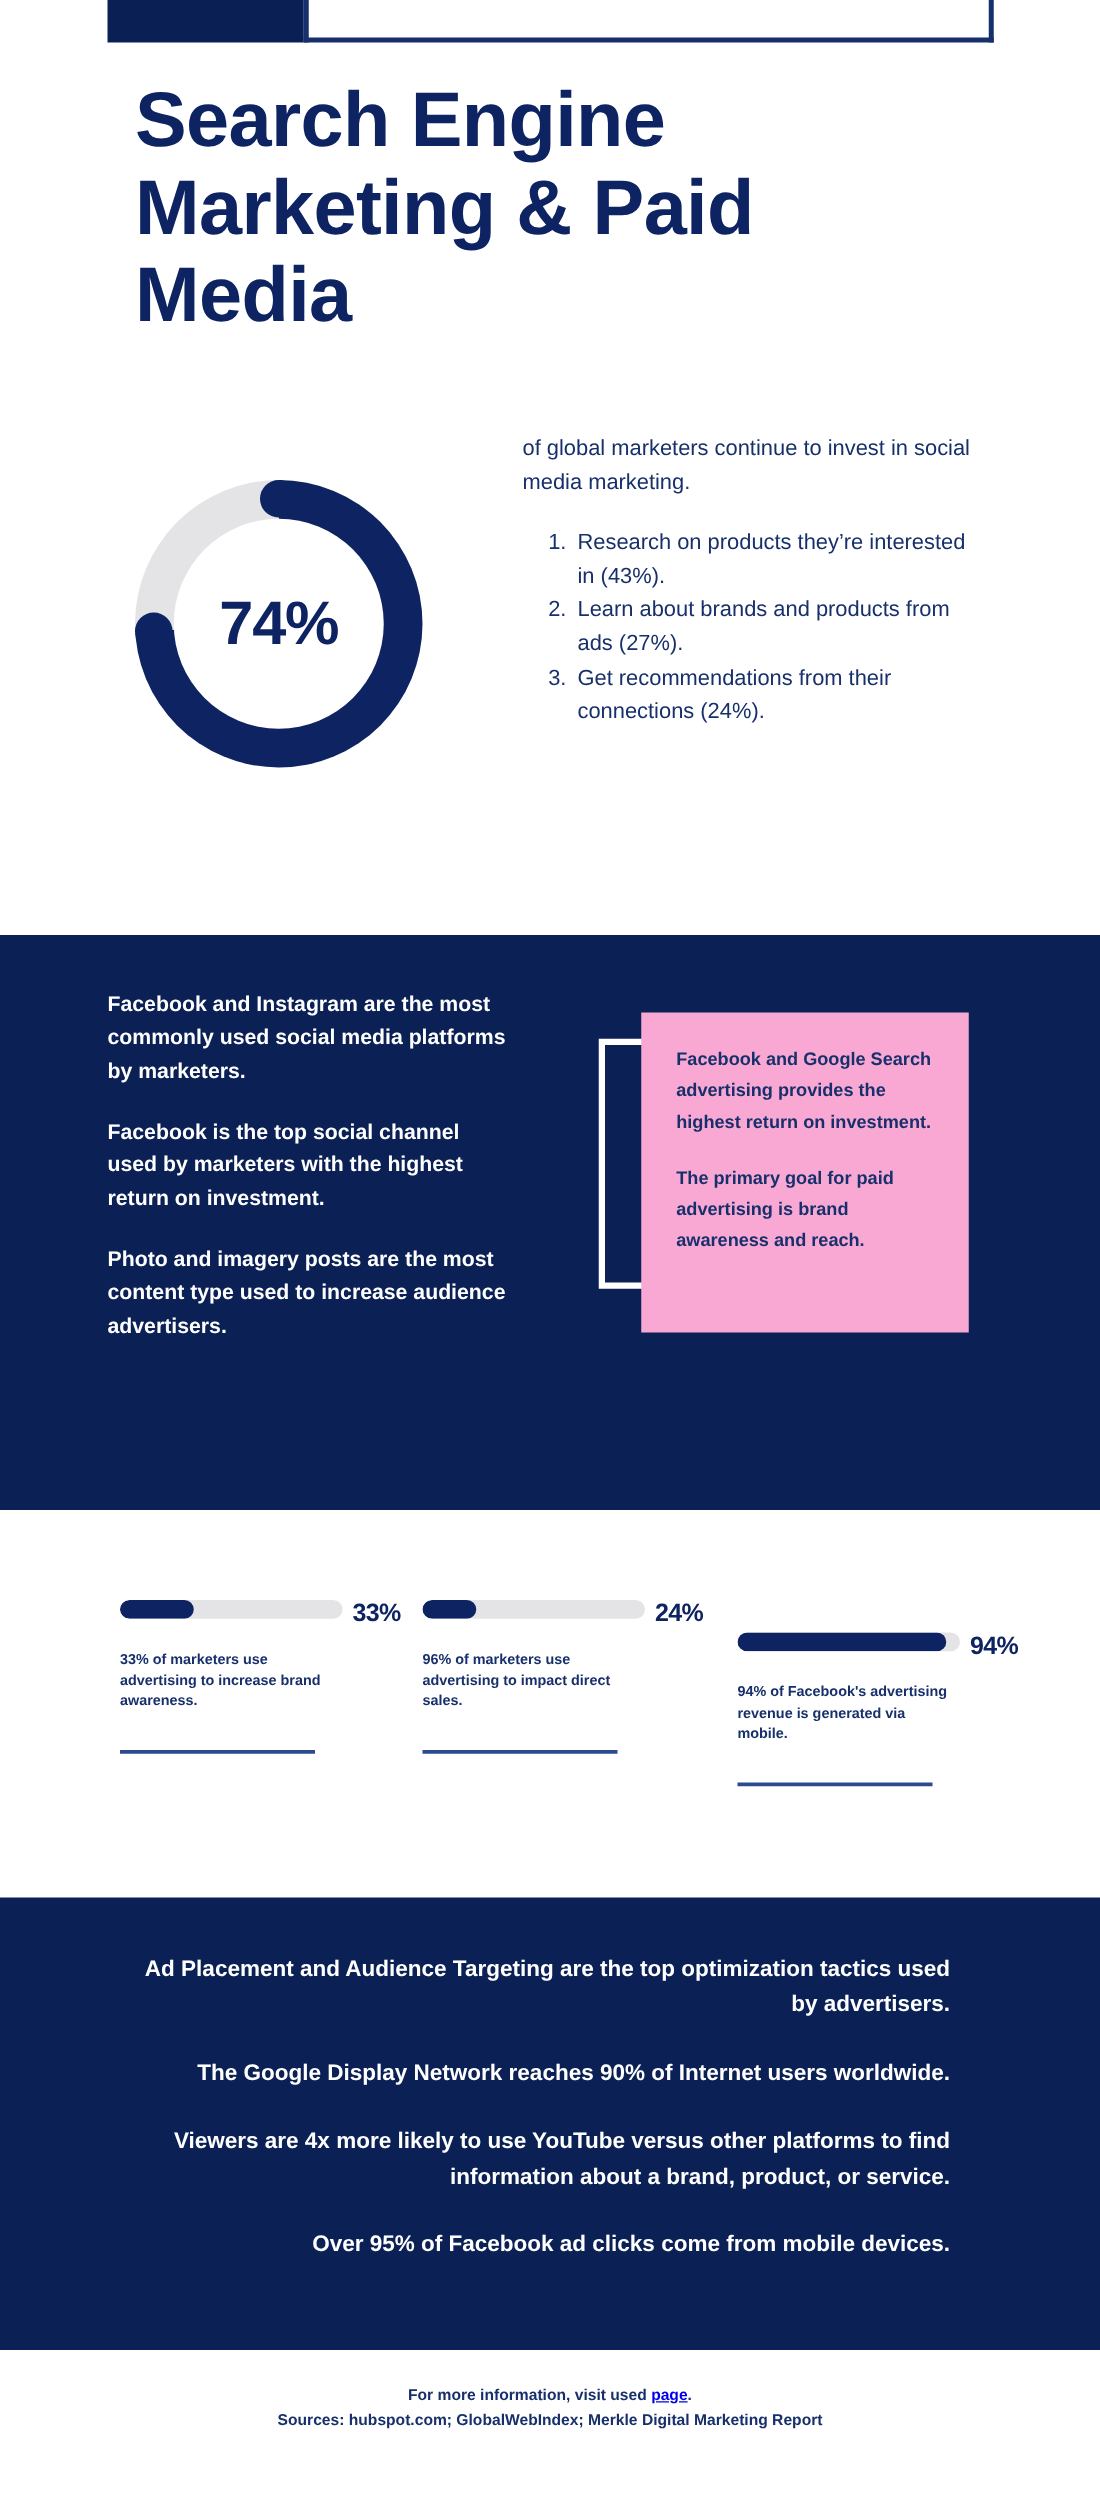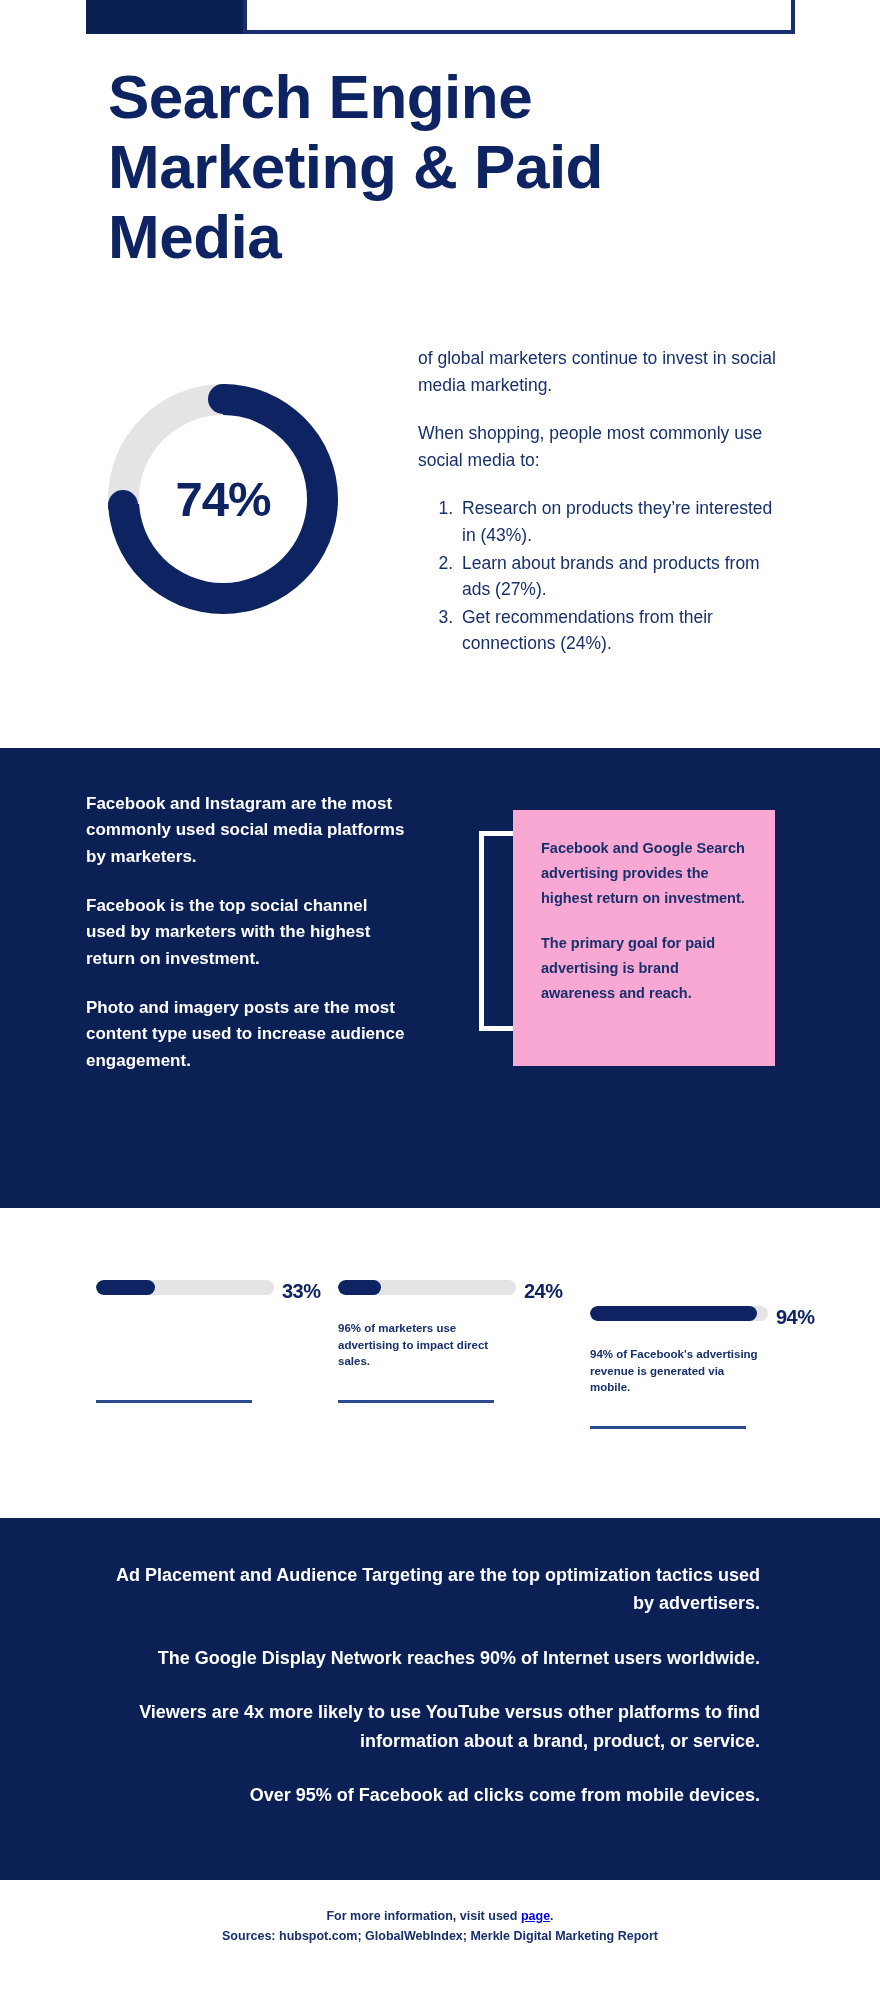--- a/index.html
+++ b/index.html
@@ -265,52 +265,52 @@
 
   <div class="donut-wrap">
     <div class="donut" style="background: conic-gradient(rgb(13, 35, 98) 0deg, rgb(13, 35, 98) 266.4deg, rgb(228, 228, 230) 266.4deg, rgb(228, 228, 230) 360deg);"></div>
     <div class="donut-cap start" style="left: 100px; top: 0px;"></div>
     <div class="donut-cap end" style="left: 0.197327px; top: 106.279px;"></div>
     <div class="donut-label">74%</div>
   </div>
 
   <div class="intro">
     <p>of global marketers continue to invest in social media marketing.</p>
-    <p>When shopping, people most commonly use social media to:</p>
     <ol>
       <li>Research on products they’re interested in (43%).</li>
       <li>Learn about brands and products from ads (27%).</li>
       <li>Get recommendations from their connections (24%).</li>
     </ol>
   </div>
 
   <div class="band-one">
     <div class="band-one-text">
       <p>Facebook and Instagram are the most commonly used social media platforms by marketers.</p>
       <p>Facebook is the top social channel used by marketers with the highest return on investment.</p>
-      <p>Photo and imagery posts are the most content type used to increase audience engagement.</p>
+      <p>Photo and imagery posts are the most content type used to increase audience advertisers.</p>
     </div>
 
     <div class="ghost-frame"></div>
 
     <div class="white-card">
       <p>Facebook and Google Search advertising provides the highest return on investment.</p>
       <p>The primary goal for paid advertising is brand awareness and reach.</p>
     </div>
   </div>
 
   <div class="stats">
 
     <div class="stat s1">
       <div class="bar-row">
         <div class="bar-track">
           <div class="bar-fill" style="width: 33%;"></div>
         </div>
         <span class="bar-pct">33%</span>
       </div>
+      <div class="stat-caption">33% of marketers use advertising to increase brand awareness.</div>
       <div class="stat-rule"></div>
     </div>
 
     <div class="stat s2">
       <div class="bar-row">
         <div class="bar-track">
           <div class="bar-fill" style="width: 24%;"></div>
         </div>
         <span class="bar-pct">24%</span>
       </div>

